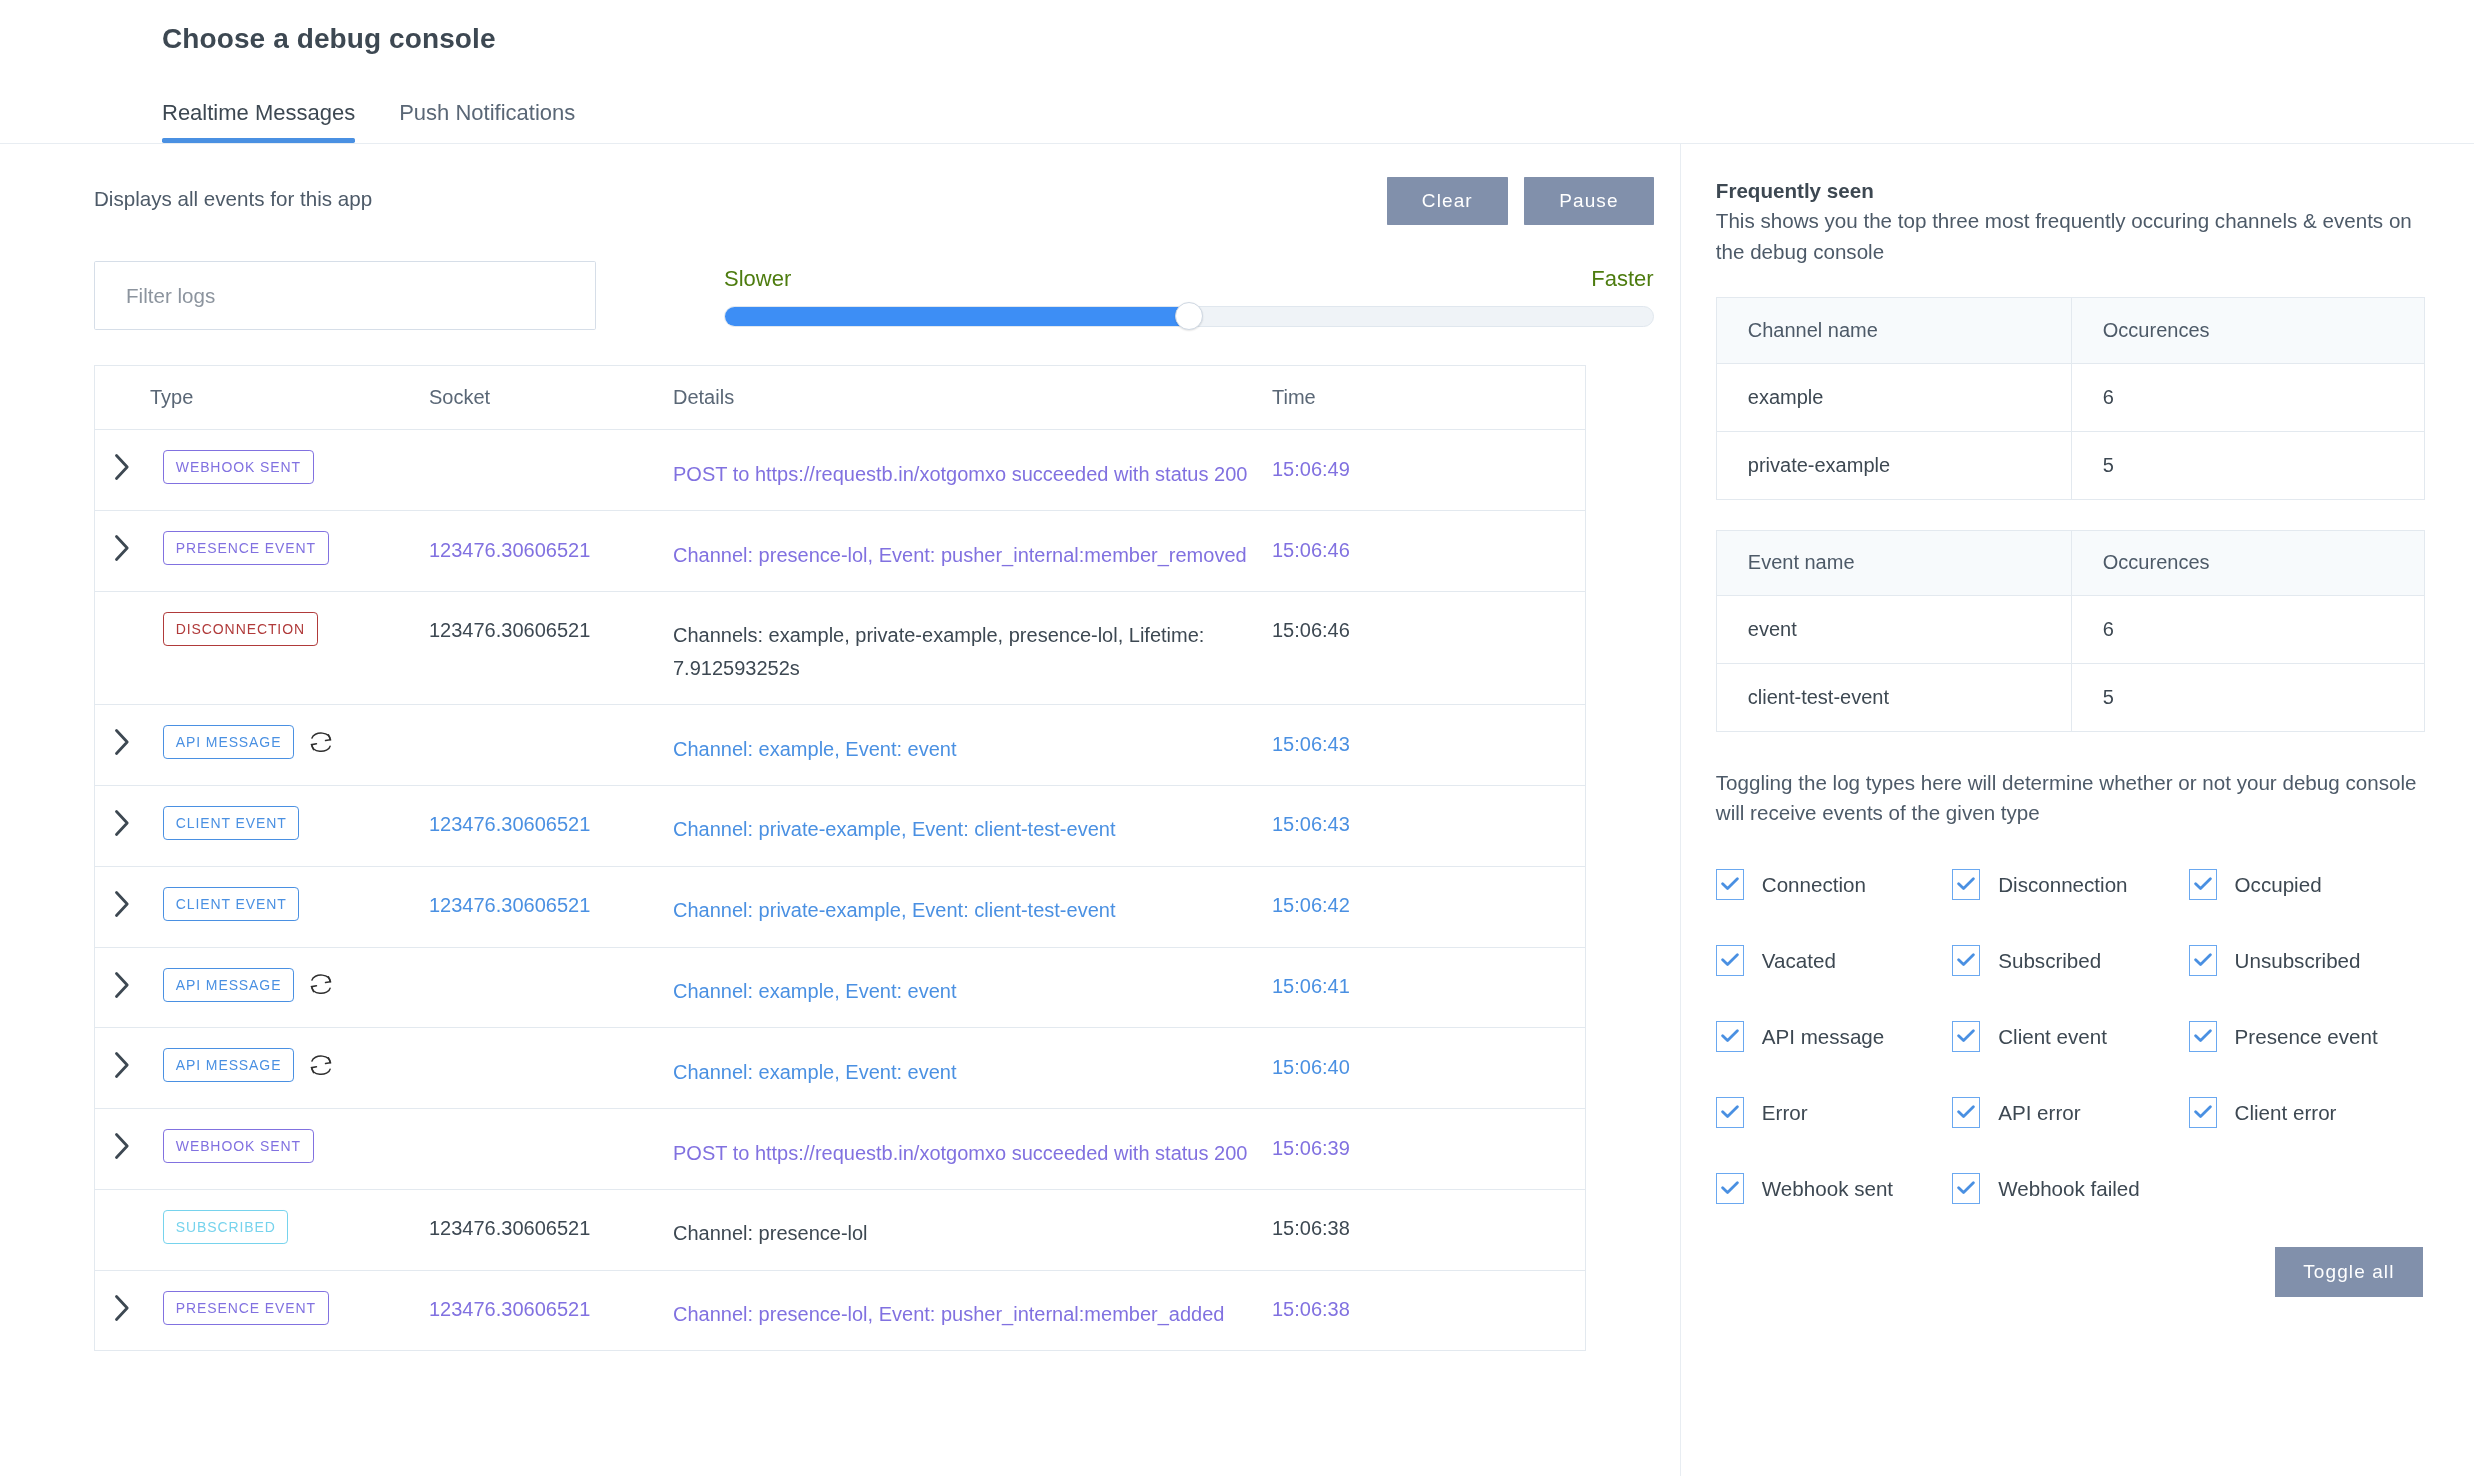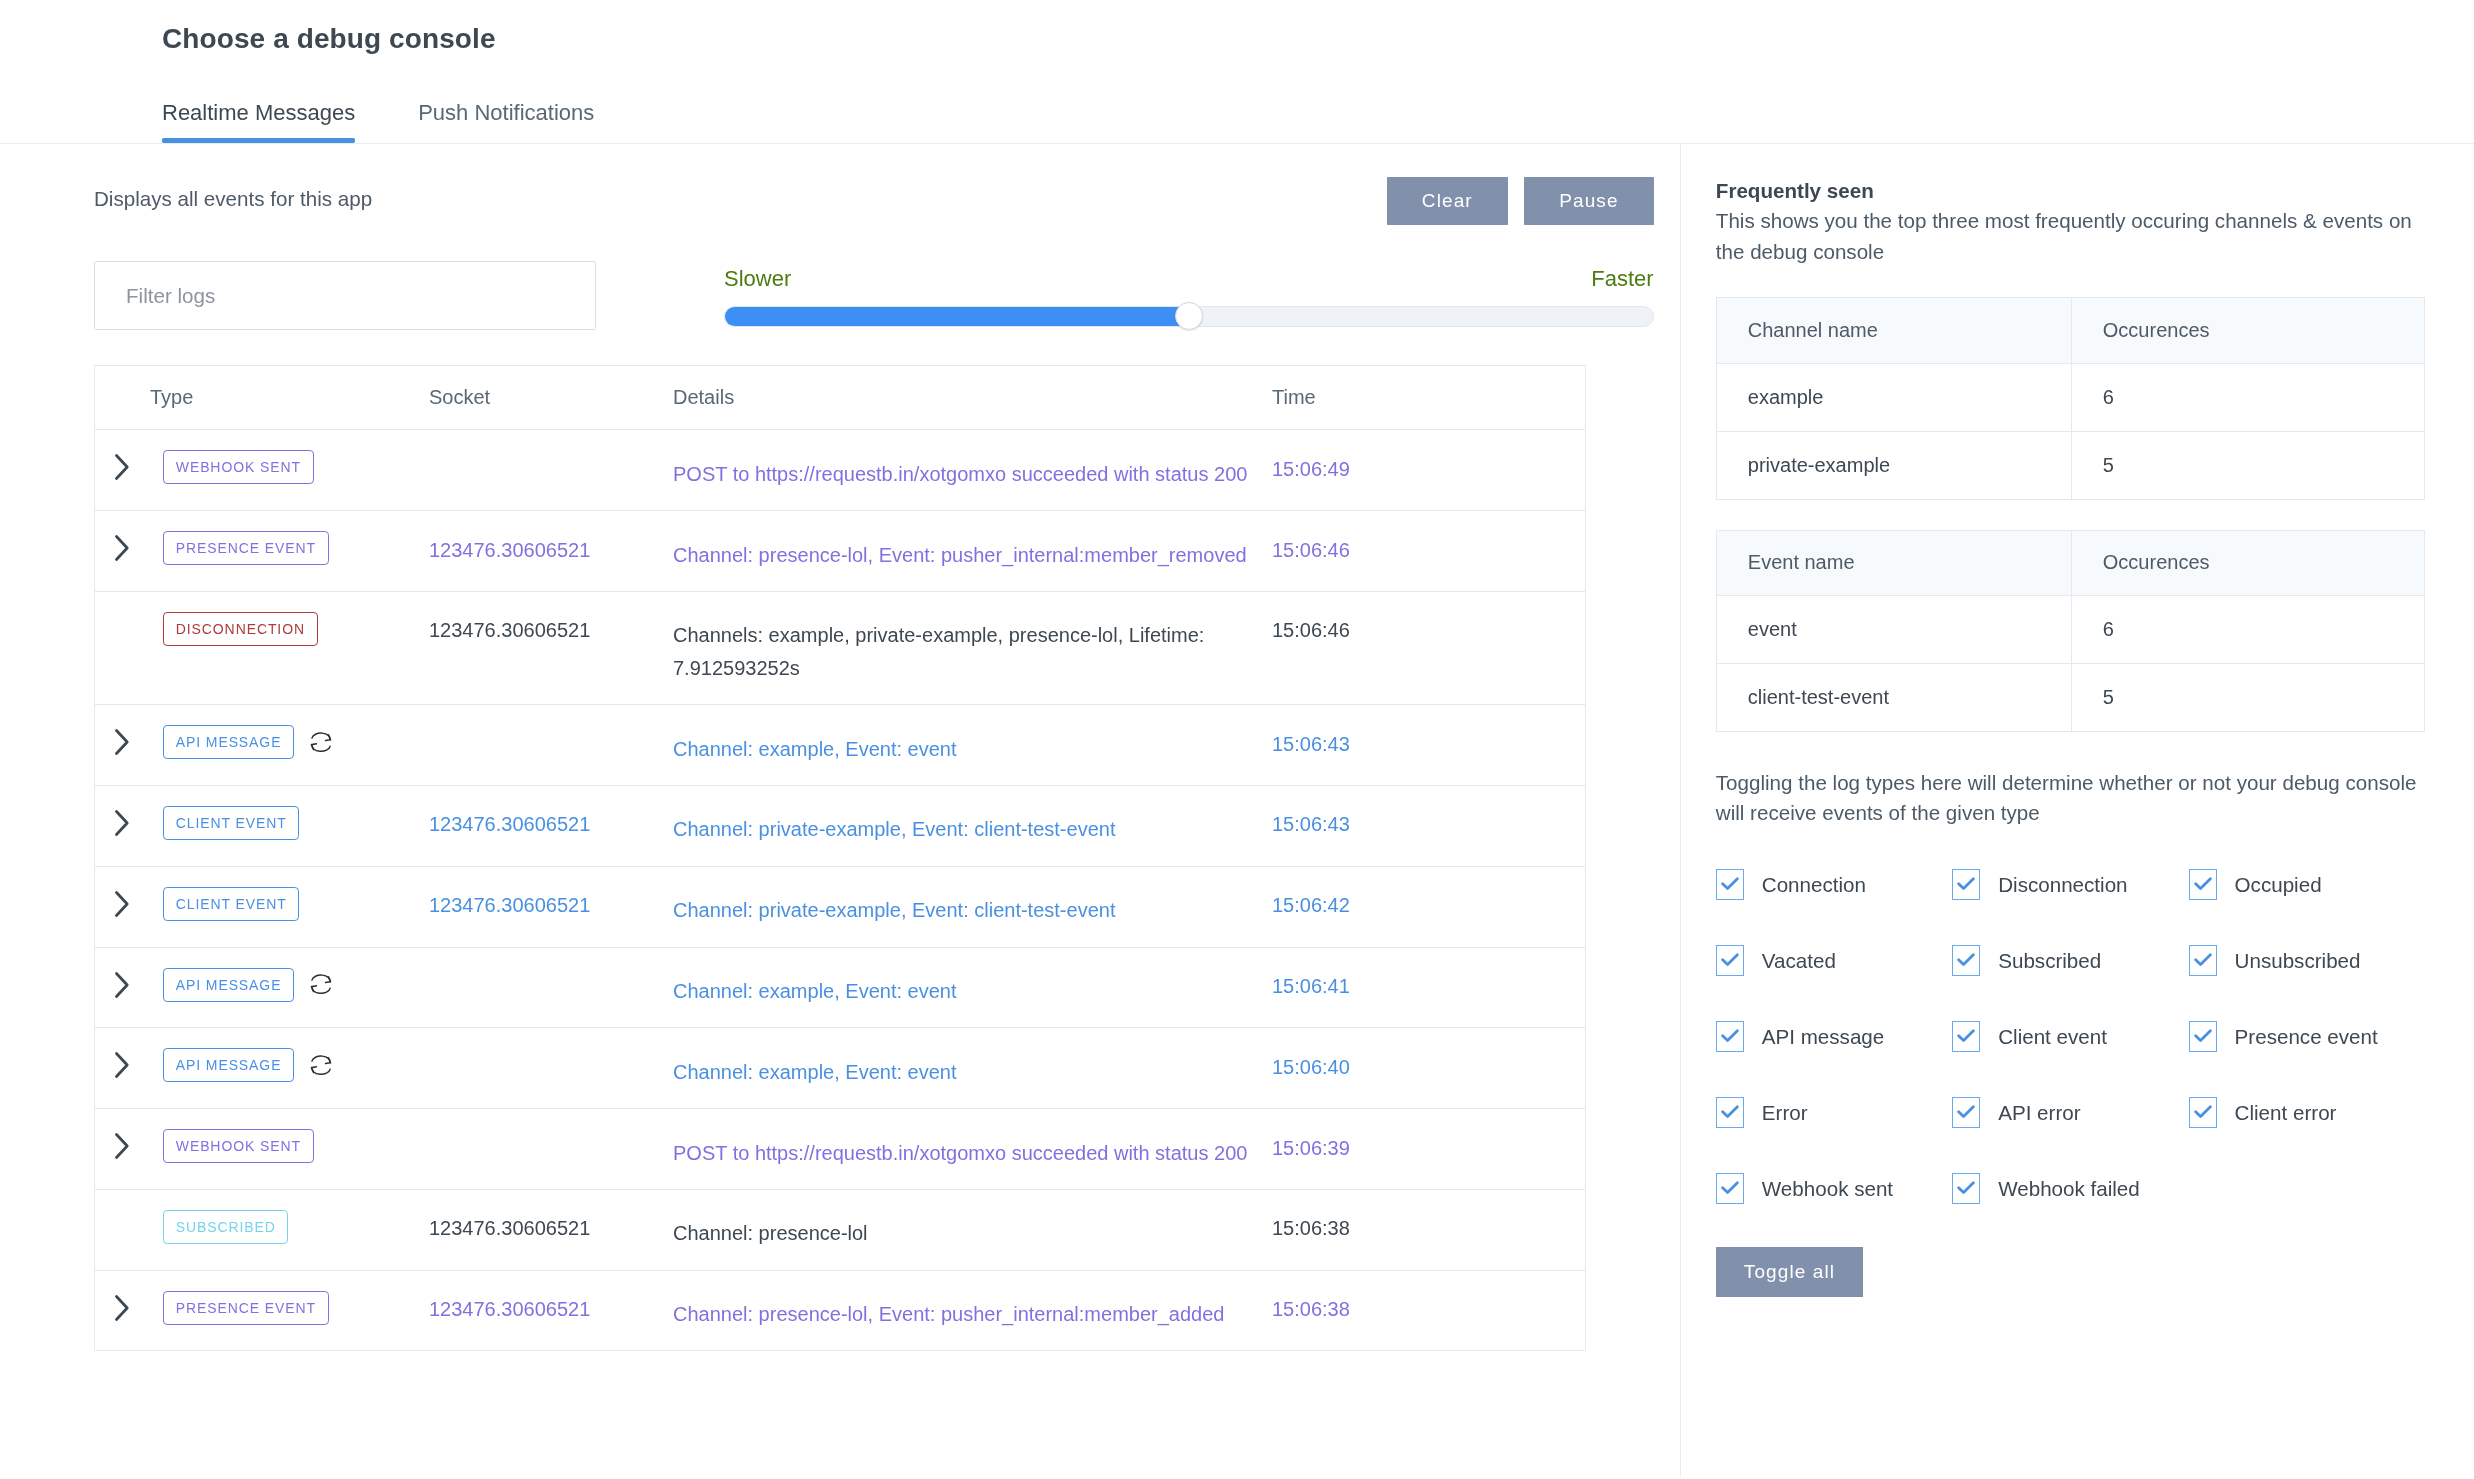--- a/index.html
+++ b/index.html
@@ -15,21 +15,21 @@
   
   .page-header { padding: 23px 0 0 162px; }
   .page-title {
     font-size: 28px;
     font-weight: 700;
     color: #3d4852;
     letter-spacing: 0.1px;
   }
   .tabs {
     display: flex;
-    gap: 63px;
+    gap: 44px;
     margin-top: 45px;
     padding-left: 0;
   }
   .tab {
     font-size: 22px;
     color: #5a6776;
     padding-bottom: 17.3px;
     position: relative;
     cursor: pointer;
     white-space: nowrap;
@@ -303,21 +303,21 @@
     background: #fff;
     display: flex;
     align-items: center;
     justify-content: center;
     flex: 0 0 28px;
   }
   .cbox svg { display: block; }
 
   .toggle-row {
     display: flex;
-    justify-content: flex-start;
+    justify-content: flex-end;
     margin-top: 20px;
     padding-right: 2.5px;
   }
   .btn-toggle {
     background: #8190ab;
     color: #fff;
     border: none;
     font-size: 19px;
     letter-spacing: 1.1px;
     padding: 14px 28px;

